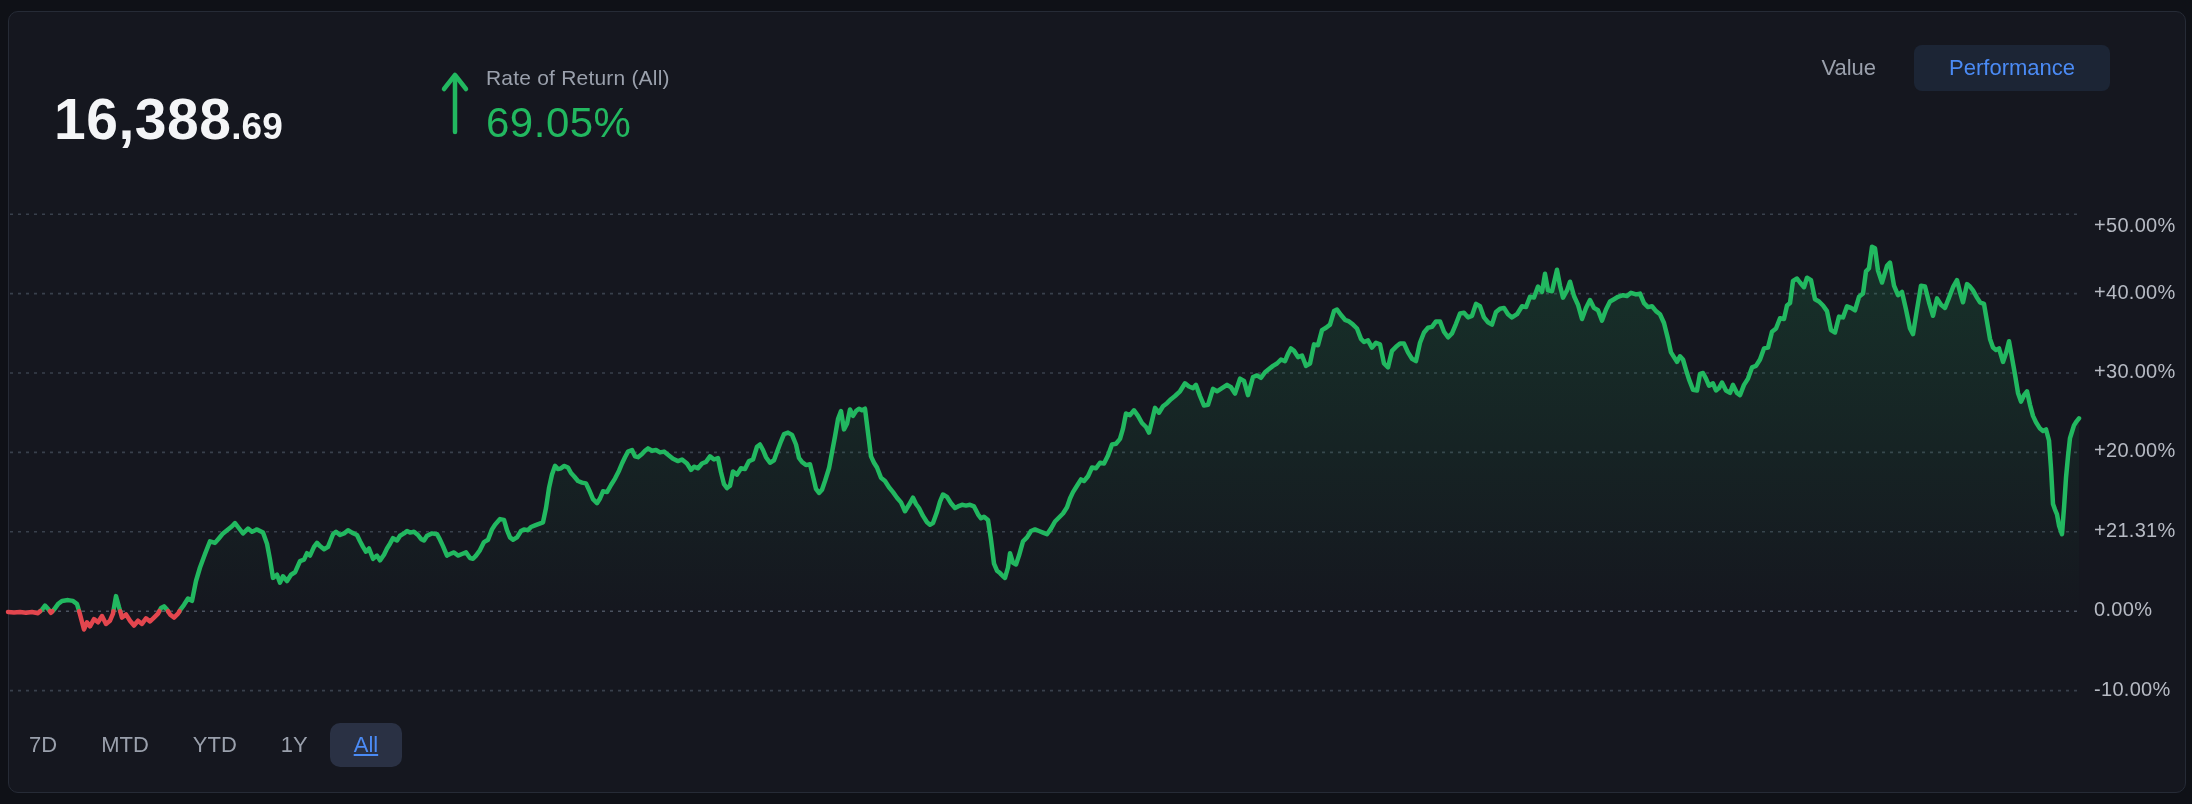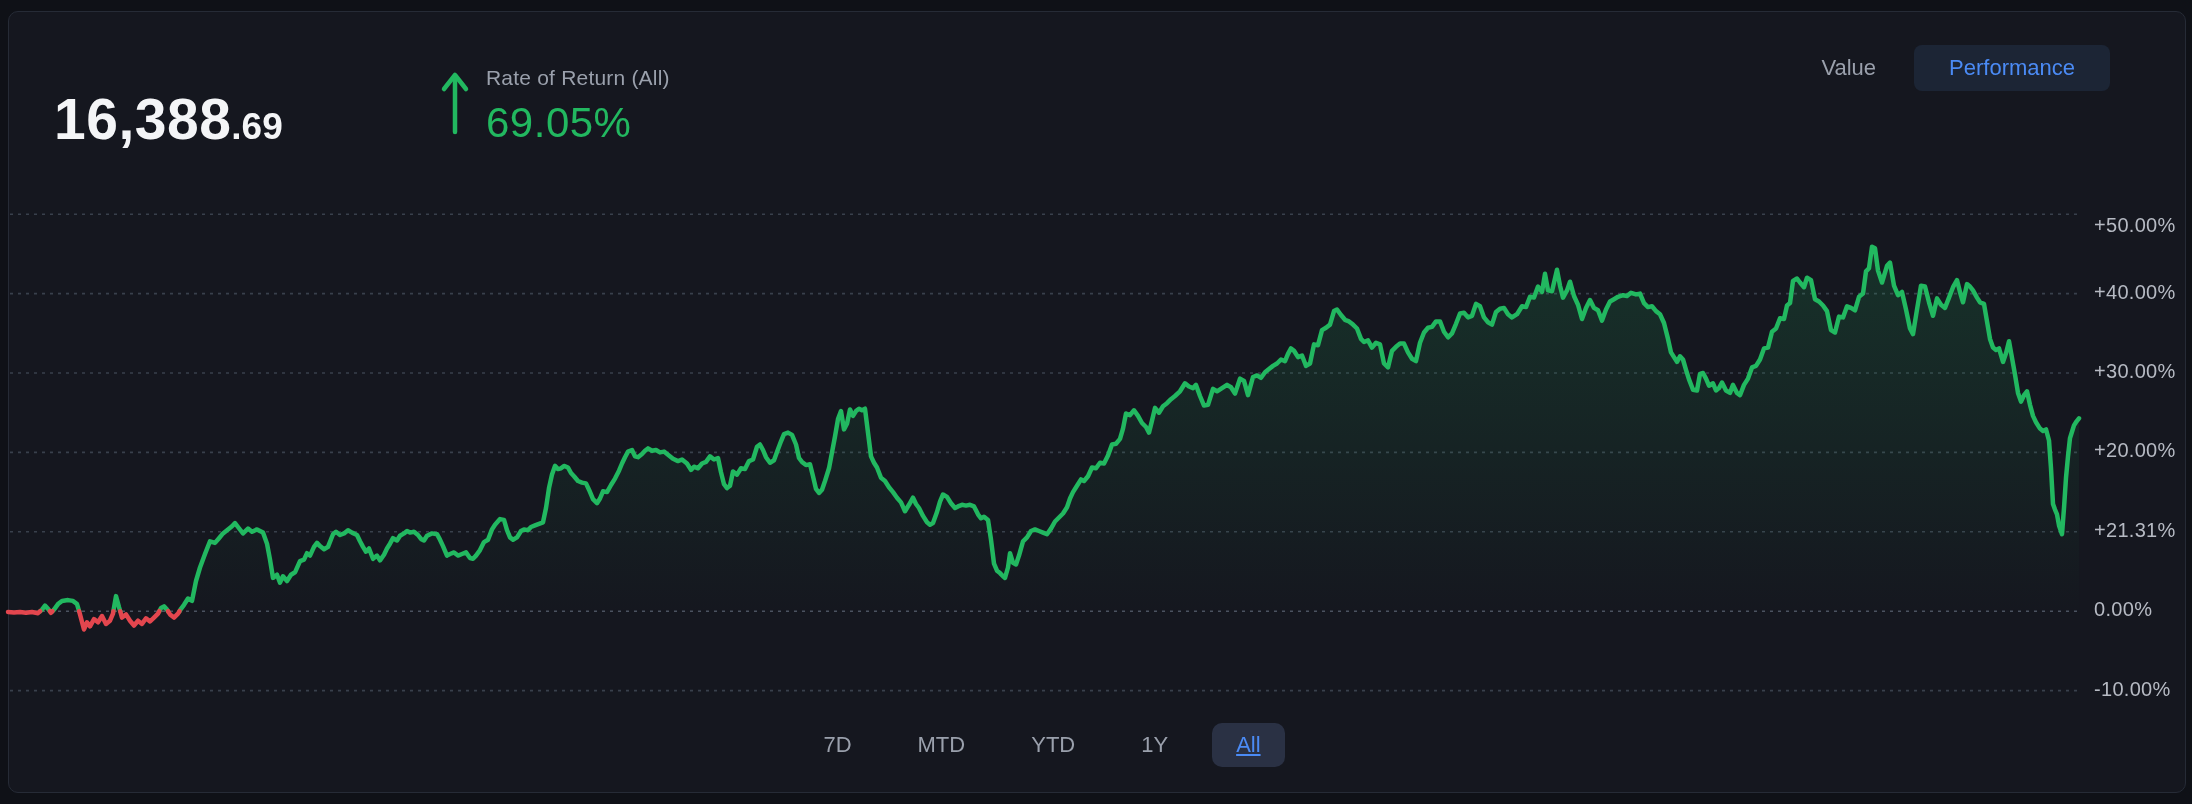--- a/index.html
+++ b/index.html
@@ -27,22 +27,22 @@
   .rr-label { font-size:21px; color:var(--muted-text,#9aa0ac); letter-spacing:.2px; }
   .rr-value { margin-top:9px; font-size:42px; color:var(--positive,#22b860); letter-spacing:.5px; }
 
   .view-toggle { position:absolute; top:45px; right:82px; display:flex; align-items:center; gap:38px; }
   .tab-ghost { background:none; border:none; font-family:inherit; font-size:22px;
                color:var(--muted-text,#9aa0ac); cursor:pointer; }
   .tab-active { background:var(--button-bg,#1c2535); border:none; border-radius:8px;
                 font-family:inherit; font-size:22px; color:var(--accent-blue,#4b8bf5);
                 padding:10px 35px; cursor:pointer; }
 
-  .range-row { position:absolute; left:0; top:723px; width:2086px; display:flex;
-               justify-content:center; align-items:center; gap:22px; }
+  .range-row { position:absolute; left:7px; top:723px; width:2086px; display:flex;
+               justify-content:flex-start; align-items:center; }
   .range-btn { background:none; border:none; font-family:inherit; font-size:22px;
                color:var(--muted-text,#9aa0ac); padding:9px 22px; cursor:pointer; border-radius:10px; }
   .range-btn.active { background:var(--active-range-bg,#2a3144); color:var(--accent-blue,#4b8bf5);
                       padding:9px 24px;text-decoration:underline; }
 </style>
 </head>
 <body>
 
 <div class="card"></div>
 

